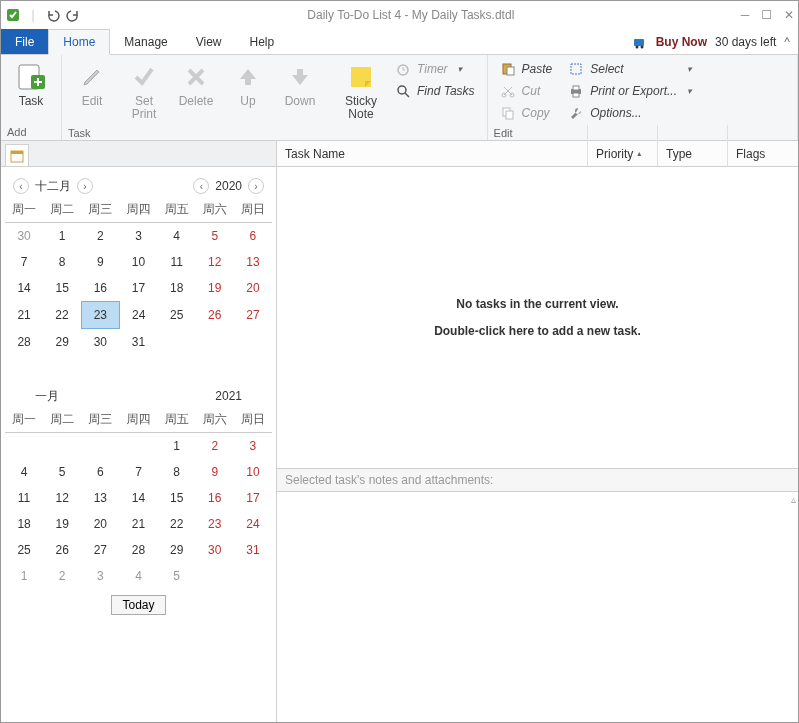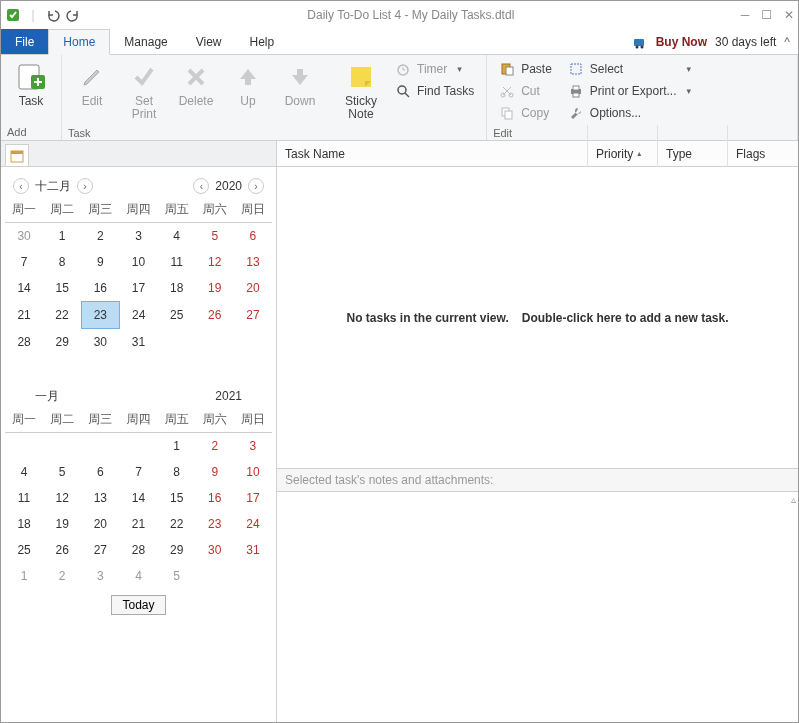--- a/index.html
+++ b/index.html
@@ -24,21 +24,21 @@
 
 .ribbon { height: 86px; background: #f5f6f7; border-bottom: 1px solid #d0d0d0; display: flex; }
 .ribbon-group { border-right: 1px solid #e0e0e0; display: flex; flex-direction: column; padding: 2px 4px 0; }
 .ribbon-group .buttons { flex: 1; display: flex; align-items: flex-start; }
 .ribbon-group .label { text-align: left; color: #666; font-size: 11px; padding: 2px; }
 .big-btn { width: 52px; display: flex; flex-direction: column; align-items: center; padding: 4px 2px; gap: 2px; color: #444; }
 .big-btn.disabled { color: #999; }
 .big-btn .icon { width: 32px; height: 32px; display: flex; align-items: center; justify-content: center; }
 .big-btn .lbl { text-align: center; line-height: 1.1; }
 .small-btn-col { display: flex; flex-direction: column; gap: 2px; padding: 2px 4px; }
-.small-btn { display: flex; align-items: center; gap: 6px; padding: 2px 4px; color: #444; white-space: nowrap; }
+.small-btn { display: flex; align-items: center; gap: 6px; padding: 2px 4px; color: #444; white-space: nowrap; font-style: italic; }
 .small-btn.disabled { color: #999; }
 .small-btn .icon { width: 16px; height: 16px; display: flex; align-items: center; justify-content: center; }
 .dd { color: #666; font-size: 9px; margin-left: 4px; }
 
 
 .main { display: flex; height: calc(723px - 28px - 26px - 86px - 2px); }
 .left-pane { width: 276px; background: #fff; border-right: 1px solid #d0d0d0; display: flex; flex-direction: column; }
 .left-tabs { height: 26px; background: #eef0f2; border-bottom: 1px solid #d0d0d0; display: flex; align-items: flex-end; padding-left: 4px; }
 .left-tab { width: 24px; height: 22px; background: #fff; border: 1px solid #d0d0d0; border-bottom: none; display: flex; align-items: center; justify-content: center; }
 
@@ -59,21 +59,21 @@
 
 .right-pane { flex: 1; display: flex; flex-direction: column; background: #fff; }
 .task-header { height: 26px; border-bottom: 1px solid #d0d0d0; display: flex; align-items: center; background: #fcfcfc; }
 .task-header .col { padding: 22px 8px; border-right: 1px solid #e0e0e0; color: #333; display: flex; align-items: center; gap: 4px; }
 .task-header .col.name { flex: 1; }
 .task-header .col.priority { width: 70px; }
 .task-header .col.type { width: 70px; }
 .task-header .col.flags { width: 70px; border-right: none; }
 .sort-ind { font-size: 8px; color: #666; }
 
-.task-area { flex: 1; background: #fff; display: flex; flex-direction: row; align-items: center; justify-content: center; color: #333; gap: 13px; }
+.task-area { flex: 1; background: #fff; display: flex; flex-direction: column; align-items: center; justify-content: center; color: #333; gap: 13px; }
 .task-area p { font-weight: bold; }
 
 .notes-header { padding: 4px 8px; color: #999; background: #f6f6f6; border-top: 1px solid #d0d0d0; border-bottom: 1px solid #d0d0d0; }
 .notes-area { height: 230px; background: #fff; position: relative; }
 .notes-area .scroll-up { position: absolute; right: 2px; top: 2px; color: #999; font-size: 10px; }
 
 svg { display: block; }
 </style>
 </head>
 <body>

